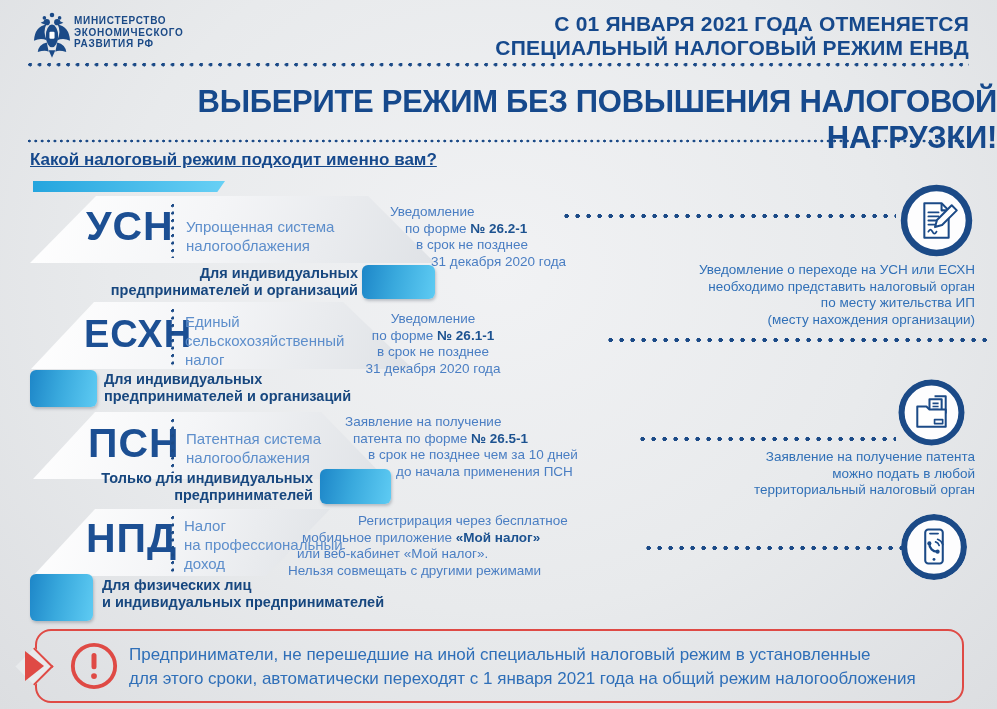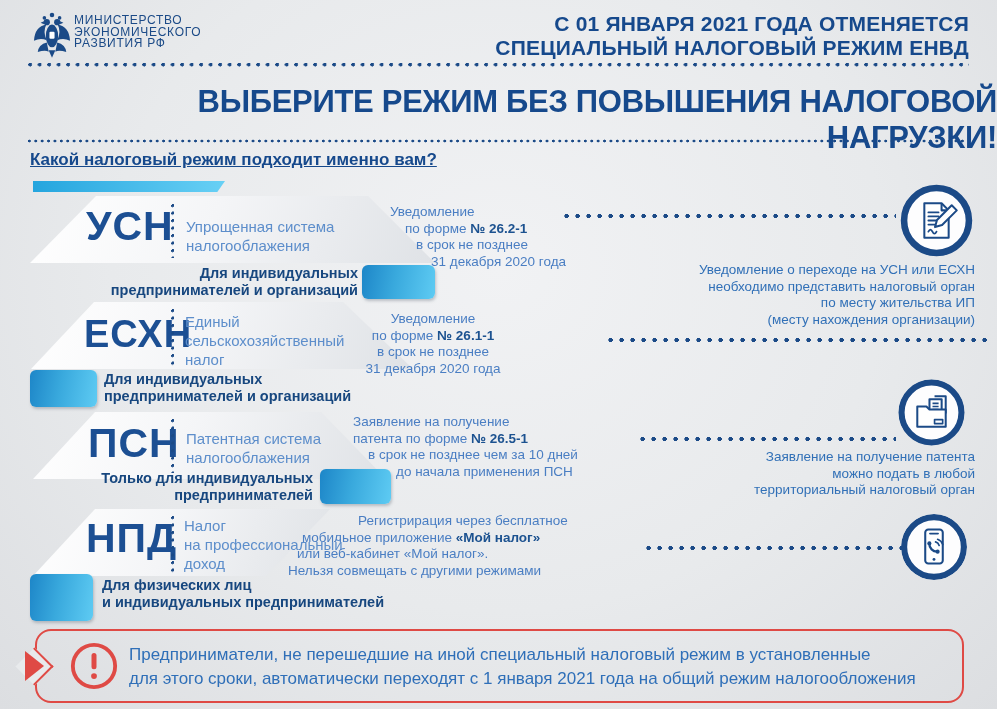--- a/index.html
+++ b/index.html
@@ -2,21 +2,21 @@
 <html><head>
 <meta charset="utf-8">
 <style>
   html,body{margin:0;padding:0;}
   body{font-family:"Liberation Sans","DejaVu Sans",sans-serif;}
   .page{position:relative;width:997px;height:709px;overflow:hidden;
         background:radial-gradient(ellipse at 50% 38%, #f1f2f4 0%, #e8eaec 55%, #dcdee1 100%);}
   .abs{position:absolute;}
   .pre{white-space:pre-line;}
   
-  .ministry{left:74px;top:15px;font-size:12px;line-height:11.5px;font-weight:normal;
+  .ministry{left:74px;top:15px;font-size:10px;line-height:11.5px;font-weight:bold;
             letter-spacing:.7px;color:#1b4a87;}
   .banner{right:28px;top:12px;text-align:right;font-size:21px;line-height:23.5px;
           font-weight:bold;color:#16498c;letter-spacing:.2px;}
   .title{left:30px;top:84px;font-size:31px;font-weight:bold;color:#16498c;letter-spacing:-.3px;text-align:right;}
   .subtitle{left:30px;top:150px;font-size:17px;font-weight:bold;color:#16498c;text-decoration:underline;}
   
   .dots-h{height:6px;background-image:radial-gradient(circle at 2.2px 2.6px,#1b4a87 1.8px,transparent 2.1px);
           background-size:9.5px 6px;background-repeat:repeat-x;}
   .dots-h.small{background-image:radial-gradient(circle at 1.5px 2px,#1b4a87 1.35px,transparent 1.6px);
           background-size:6.4px 5px;}
@@ -32,21 +32,21 @@
              box-shadow:1px 2px 3px rgba(90,100,115,.35);}
   .abbr{font-weight:bold;color:#1c4f93;letter-spacing:1px;line-height:1;}
   .desc{font-size:15px;line-height:19px;color:#5d8ecb;}
   .form{font-size:13.5px;line-height:16.5px;color:#4a7ec3;}
   .form .fb{font-weight:bold;color:#1c5290;}
   .aud{font-size:14.5px;line-height:17px;font-weight:bold;color:#17477f;}
   .note{font-size:13.5px;line-height:16.5px;color:#3170b7;text-align:right;}
   
   .stair1 .fline:nth-child(1){margin-left:0px}.stair1 .fline:nth-child(2){margin-left:15px}
   .stair1 .fline:nth-child(3){margin-left:26px}.stair1 .fline:nth-child(4){margin-left:41px}
-  .stair3 .fline:nth-child(1){margin-left:12px}.stair3 .fline:nth-child(2){margin-left:12px}
+  .stair3 .fline:nth-child(1){margin-left:4px}.stair3 .fline:nth-child(2){margin-left:12px}
   .stair3 .fline:nth-child(3){margin-left:27px}.stair3 .fline:nth-child(4){margin-left:55px}
   .stair4 .fline:nth-child(1){margin-left:70px}.stair4 .fline:nth-child(2){margin-left:14px}
   .stair4 .fline:nth-child(3){margin-left:9px}.stair4 .fline:nth-child(4){margin-left:0px}
   .centered{text-align:center;}
   
   .warn{left:35px;top:629px;width:925px;height:70px;border:2.5px solid #df4a45;border-radius:16px;}
   .warn-text{left:92px;top:12px;font-size:17px;line-height:23.5px;color:#2f6fb8;}
   .warn-notch{left:-16px;top:22px;width:25px;height:25px;background:#e8eaec;
               border-top:2.5px solid #df4a45;border-right:2.5px solid #df4a45;
               transform:rotate(45deg);}

